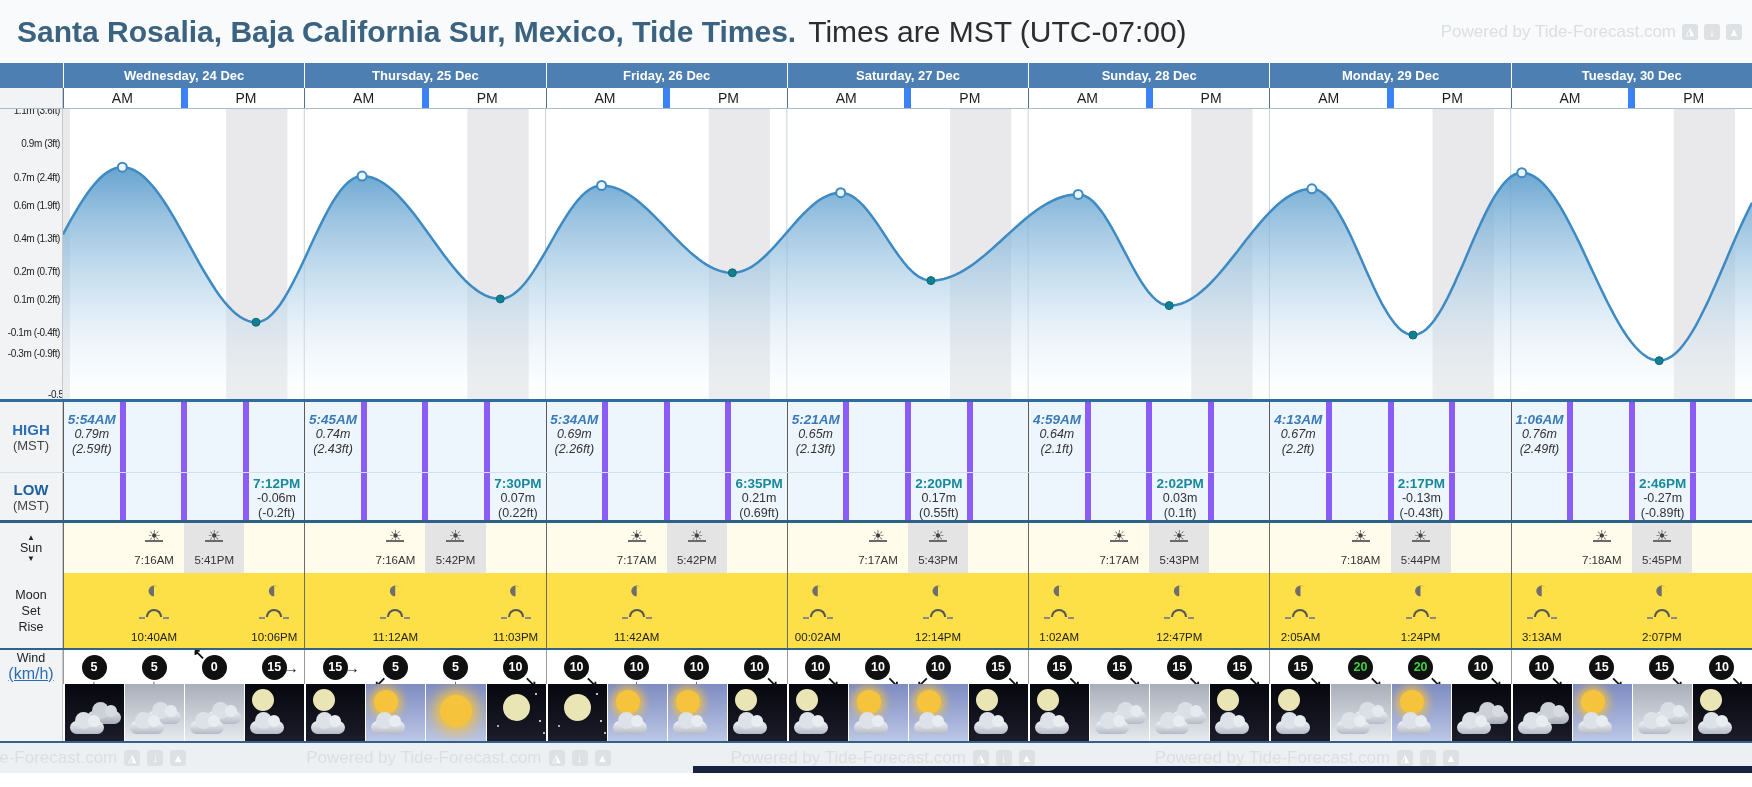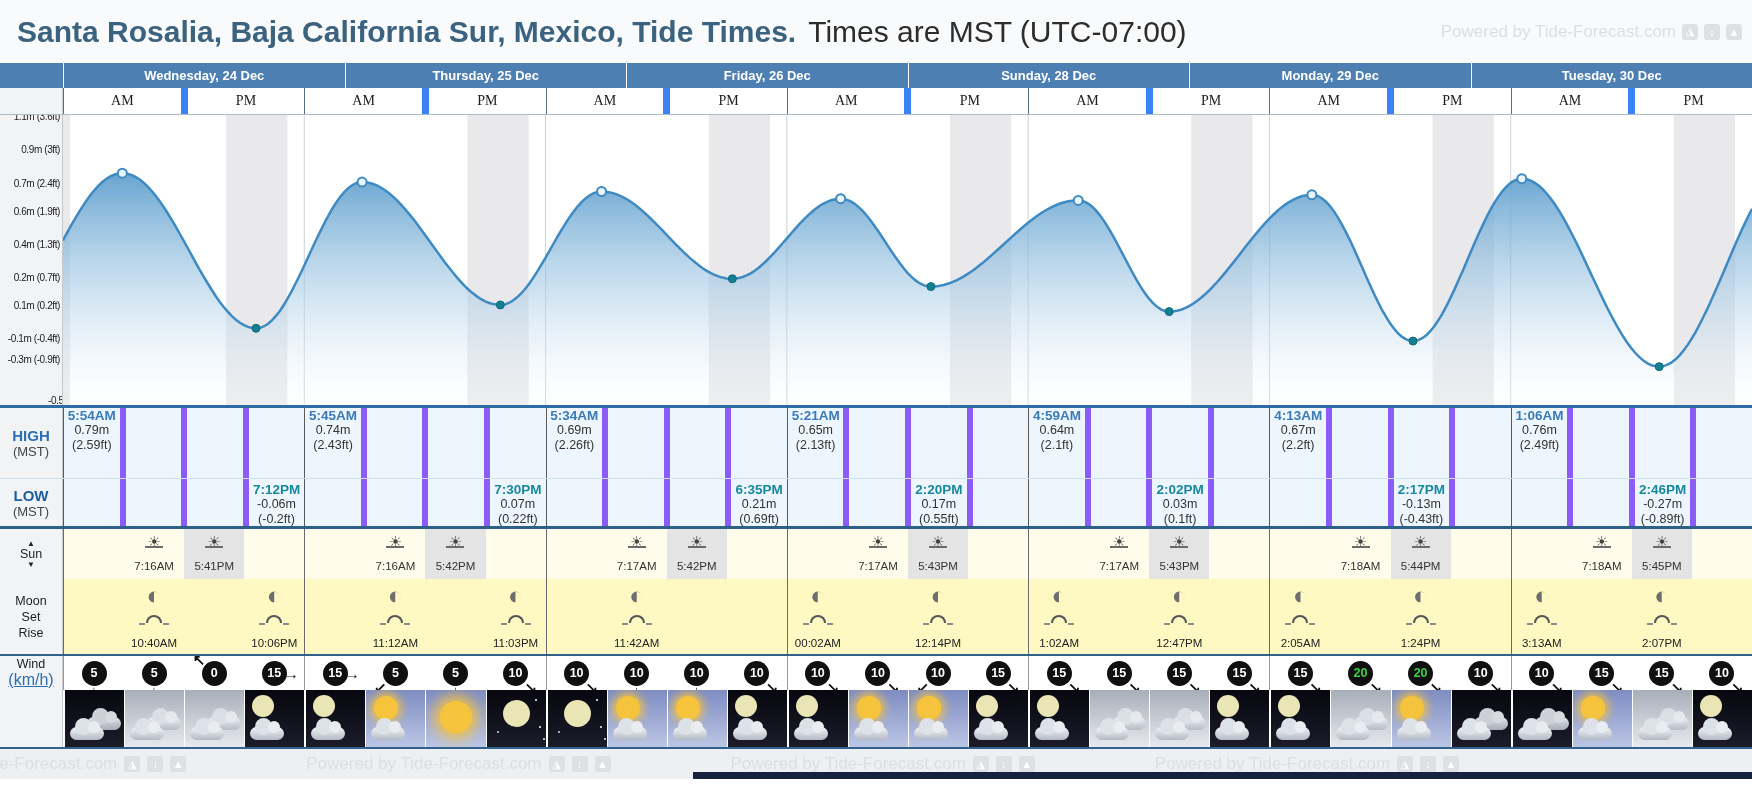--- a/index.html
+++ b/index.html
@@ -22,39 +22,39 @@
   .day { flex:1; display:flex; position:relative; }
   .q { flex:1; display:flex; flex-direction:column; align-items:center; position:relative; }
   .half { flex:1; display:flex; align-items:center; justify-content:center; }
 
   
   .dayrow { height:25px; }
   .dayrow .labcol { background:#4d7fb2; border-right:none; }
   .dayhead { flex:1; background:#4d7fb2; color:#fff; font-size:13px; font-weight:bold;
              display:flex; align-items:center; justify-content:center; border-left:1px solid #fff; }
   
-  .ampmrow { height:27px; border-bottom:1px solid #a9bcca;font-family:Liberation Serif, serif; }
+  .ampmrow { height:21px; border-bottom:1px solid #a9bcca; }
   .ampmrow .day { border-left:1px solid #54718a; }
   .ampmrow .half { font-size:14px; color:#1c1c1c; }
   .ampmrow .half + .half { border-left:7px solid #3b82f6; }
 
   
   .chartrow { height:293px; border-bottom:3px solid #2d6ca3; }
   .chartrow .labcol { justify-content:flex-start; position:relative; overflow:hidden; }
   .ylab { position:absolute; right:2px; width:60px; text-align:right; font-size:10px;
           letter-spacing:-0.4px; color:#222; line-height:12px; }
   .plot { flex:1; position:relative; overflow:hidden; }
 
   
   .tiderow .day { border-left:1px solid #5a5a5a; background:#eef6fd; }
   .tiderow .q + .q { border-left:6px solid #8b5cf6; }
   .highrow { height:70px; }
   .lowrow { height:48px; border-top:1px solid #cfe0ee; }
   .highrow .q, .lowrow .q { justify-content:flex-start; }
-  .highrow .q { padding-top:0; }
+  .highrow .q { padding-top:10px;font-style:italic; }
   .lowrow .q { padding-top:3px; }
   .tlab1 { font-size:15px; font-weight:bold; color:#2d6fb4; line-height:17px; }
   .lowrow-lab { color:#1d5fa0; }
   .tlab2 { font-size:13px; color:#444; line-height:15px; }
   .ttime { font-size:13.5px; font-weight:bold; line-height:15px; }
   .high-t { color:#3b7ab8; }
   .low-t  { color:#18889c; }
   .tval { font-size:12.5px; color:#333; line-height:14.5px; }
 
   
@@ -64,21 +64,21 @@
   .sunrow .q { justify-content:flex-start; padding-top:5px; }
   .sunrow .q.sunset { background:#e4e4e4; }
   .sunicon { display:flex; flex-direction:column; align-items:center; height:24px; }
   .sunglyph { font-size:15px; color:#444; line-height:16px; }
   .horiz { width:18px; border-bottom:2px solid #6a6a6a; margin-top:-4px; }
   .suntime { font-size:11.5px; color:#333; margin-top:2px; }
   .tri { font-size:8px; color:#222; line-height:7px; }
   .sunword { font-size:12.5px; color:#222; line-height:14px; }
 
   
-  .moonrow { height:75px; background:#fef9c3; }
+  .moonrow { height:75px; background:#fde047; }
   .moonrow .day { border-left:1px solid #6b6b6b; }
   .moonrow .q { justify-content:flex-start; padding-top:2px; }
   .moonph { font-size:25px; color:#6e6e6e; line-height:28px; }
   .arc { position:relative; width:16px; height:8px; border:2px solid #555; border-bottom:none;
          border-radius:8px 8px 0 0; margin-top:6px; }
   .arc::before, .arc::after { content:""; position:absolute; bottom:-2px; width:6px;
          border-top:2px solid #8a8a8a; }
   .arc::before { left:-9px; } .arc::after { right:-9px; }
   .moontime { font-size:11.5px; color:#222; margin-top:14px; }
   .moonlab { font-size:12.5px; color:#222; line-height:16px; }
@@ -144,20 +144,21 @@
       <span class="wmicon">▲</span>
     </span>
   </div>
 
   <div class="trow dayrow">
     <div class="labcol"></div>
     <div id="dayrow" style="flex:1;display:flex;">
         <div class="dayhead">Wednesday, 24 Dec</div>
         <div class="dayhead">Thursday, 25 Dec</div>
         <div class="dayhead">Friday, 26 Dec</div>
+        <div class="dayhead">Saturday, 27 Dec</div>
         <div class="dayhead">Sunday, 28 Dec</div>
         <div class="dayhead">Monday, 29 Dec</div>
         <div class="dayhead">Tuesday, 30 Dec</div>
       </div>
   </div>
 
   <div class="trow ampmrow">
     <div class="labcol"></div>
     <div id="ampmrow" style="flex:1;display:flex;">
         <div class="day">

